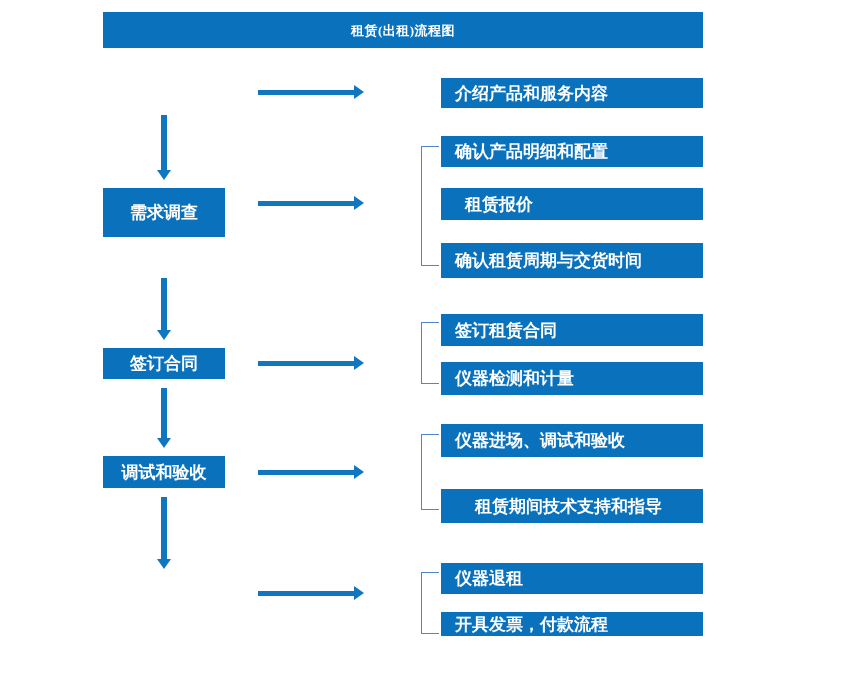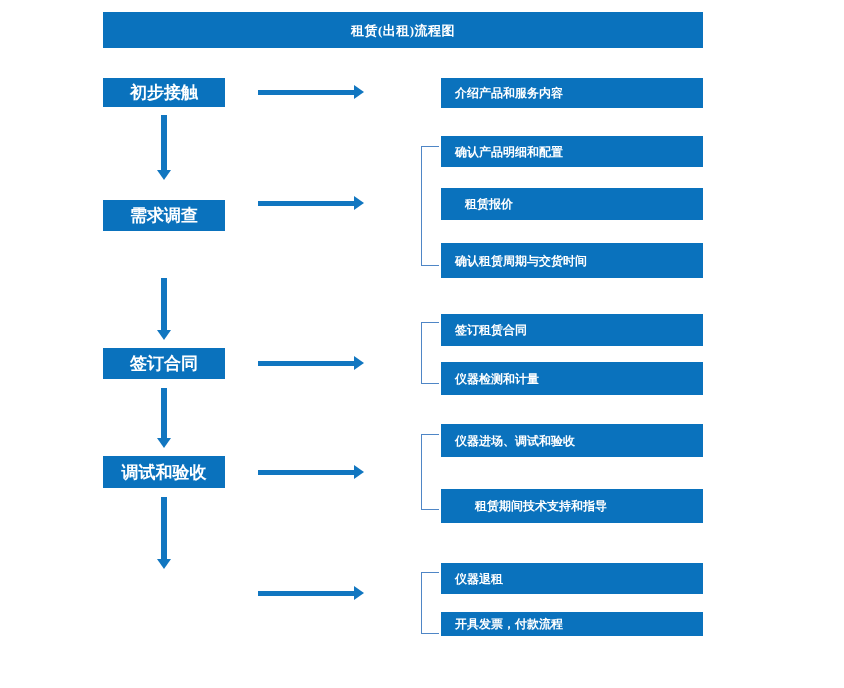--- a/index.html
+++ b/index.html
@@ -60,21 +60,21 @@
     font-size: 17px;
   }
 
   .box.detail {
     left: 441px;
     width: 262px;
     padding-left: 14px;
     justify-content: flex-start;
   }
   .box.detail .label {
-    font-size: 12px;
+    font-size: 17px;
   }
 
   
   .arrow-right {
     position: absolute;
     height: 14px;
   }
   .arrow-right .shaft {
     position: absolute;
     left: 0;
@@ -128,24 +128,21 @@
 </style>
 </head>
 <body>
 
 <div id="canvas">
 
   <div class="title-bar">
     <span class="label">租赁(出租)流程图</span>
   </div>
 
-  <div class="box stage" style="top:78px;  height:29px;">
-    <span class="label">初步接触</span>
-  </div>
-  <div class="box stage" style="top:200px; height:31px;">
+  <div class="box stage" style="top:188px; height:49px;">
     <span class="label">需求调查</span>
   </div>
   <div class="box stage" style="top:348px; height:31px;">
     <span class="label">签订合同</span>
   </div>
   <div class="box stage" style="top:456px; height:32px;">
     <span class="label">调试和验收</span>
   </div>
 
   <div class="arrow-down" style="left:157px; top:115px; height:65px;">

